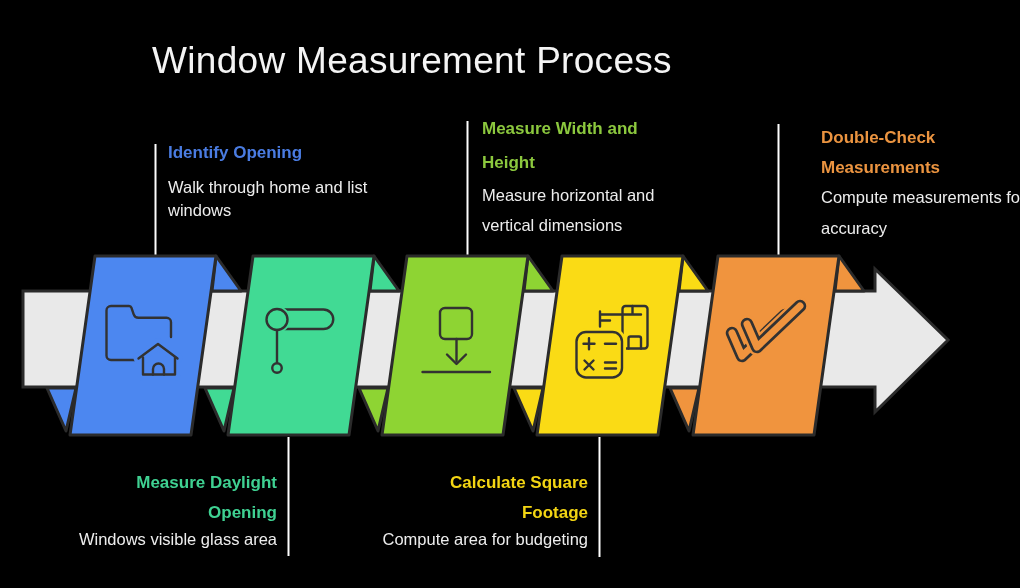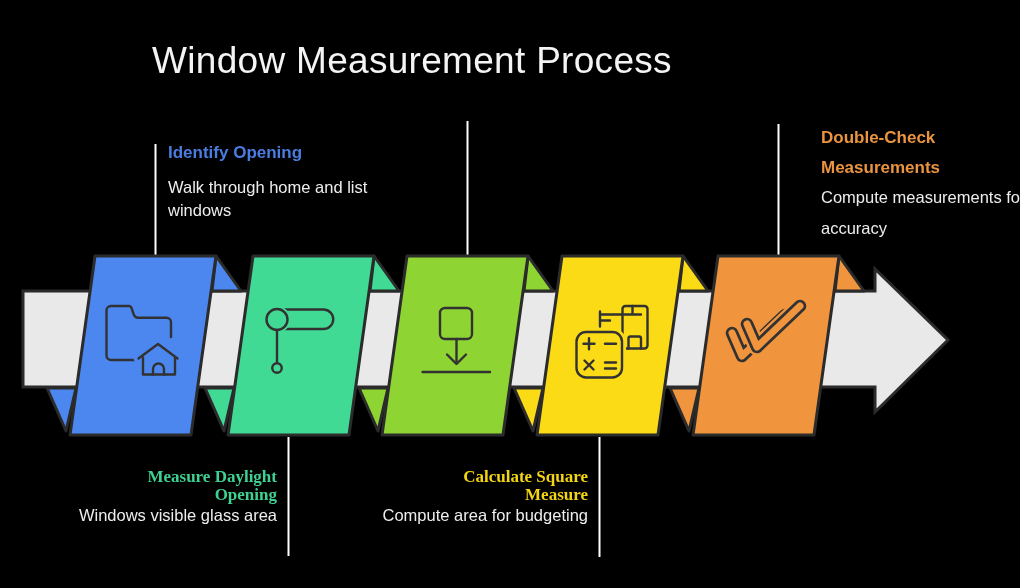--- a/index.html
+++ b/index.html
@@ -21,21 +21,21 @@
   .s1 .heading { line-height:26px; }
   .s1 .desc    { margin-top:10px; line-height:23px; }
   .s3 { left:482px; top:112px; width:195px; }
   .s3 .heading { line-height:34px; }
   .s3 .desc    { margin-top:0px;  line-height:30px; }
   .s5 { left:795px; top:123px; width:205px;margin-left:26px; }
   .s5 .heading { line-height:30px; }
   .s5 .desc    { margin-top:-1px; line-height:31px; }
   .s2 { right:743px; top:468px; text-align:right; }
   .s4 { right:432px; top:468px; text-align:right; }
-  .s2 .heading, .s4 .heading { line-height:18px; max-width:178px; margin-left:auto;font-family:Liberation Serif, serif; }
+  .s2 .heading, .s4 .heading { line-height:30px; max-width:178px; margin-left:auto; }
   .s2 .desc, .s4 .desc { margin-top:0px; line-height:23px; white-space:nowrap; }
 </style>
 </head>
 <body>
 
 <div class="stage">
 
   <div class="page-title" style="color: rgb(244, 244, 244);">Window Measurement Process</div>
 
   <svg class="diagram" width="1020" height="588" viewBox="0 0 1020 588">
@@ -124,24 +124,26 @@
     <div class="heading" style="color: rgb(74, 124, 226);">Identify Opening</div>
     <div class="desc" style="color: rgb(237, 237, 237);">Walk through home and list windows</div>
   </div>
 
   <div class="step-label s2">
     <div class="heading" style="color: rgb(63, 209, 146);">Measure Daylight Opening</div>
     <div class="desc" style="color: rgb(237, 237, 237);">Windows visible glass area</div>
   </div>
 
   <div class="step-label s3">
+    <div class="heading" style="color: rgb(140, 200, 62);">Measure Width and Height</div>
+    <div class="desc" style="color: rgb(237, 237, 237);">Measure horizontal and vertical dimensions</div>
   </div>
 
   <div class="step-label s4">
-    <div class="heading" style="color: rgb(243, 213, 19);">Calculate Square Measure</div>
+    <div class="heading" style="color: rgb(243, 213, 19);">Calculate Square Footage</div>
     <div class="desc" style="color: rgb(237, 237, 237);">Compute area for budgeting</div>
   </div>
 
   <div class="step-label s5">
     <div class="heading" style="color: rgb(235, 148, 64);">Double-Check Measurements</div>
     <div class="desc" style="color: rgb(237, 237, 237);">Compute measurements for accuracy</div>
   </div>
 
 </div>
 

